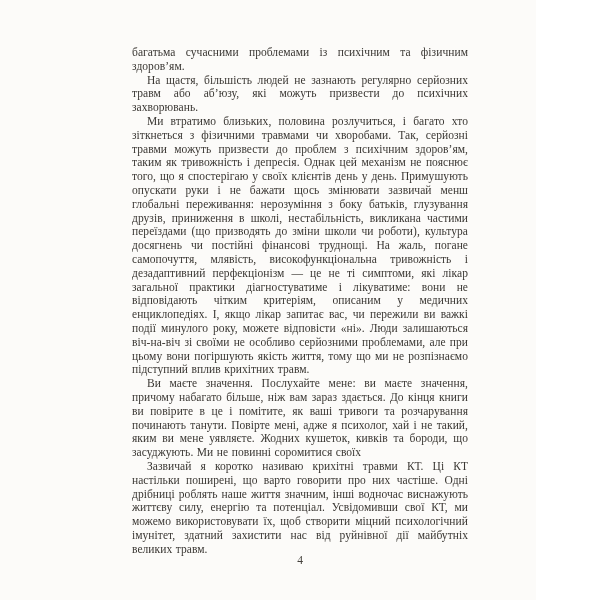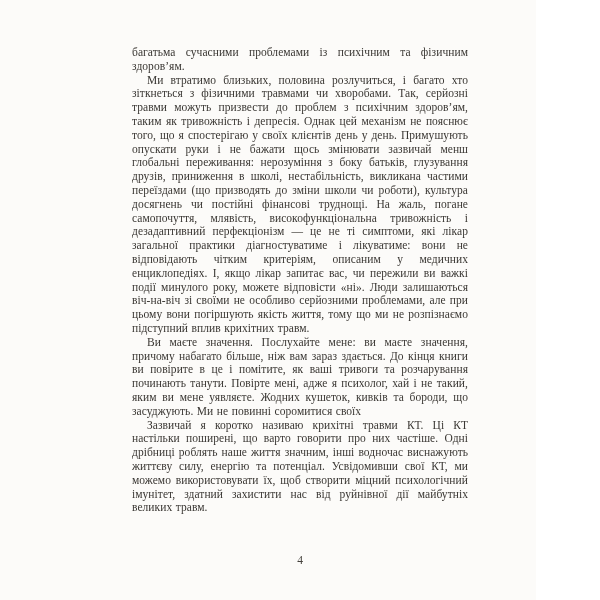--- a/index.html
+++ b/index.html
@@ -46,18 +46,19 @@
     line-height: 14px;
     color: #44413c;
   }
 </style>
 </head>
 <body>
 
 <div class="book-page" style="background: rgb(252, 251, 249); color: rgb(58, 55, 51);">
   <div class="text-block">
       <p class="">багатьма сучасними проблемами із психічним та фізичним здоров’ям.</p>
+      <p class="indent">На щастя, більшість людей не зазнають регулярно серйозних травм або аб’юзу, які можуть призвести до психічних захворювань.</p>
       <p class="indent">Ми втратимо близьких, половина розлучиться, і багато хто зіткнеться з фізичними травмами чи хворобами. Так, серйозні травми можуть призвести до проблем з психічним здоров’ям, таким як тривожність і депресія. Однак цей механізм не пояснює того, що я спостерігаю у своїх клієнтів день у день. Примушують опускати руки і не бажати щось змінювати зазвичай менш глобальні переживання: нерозуміння з боку батьків, глузування друзів, приниження в школі, нестабільність, викликана частими переїздами (що призводять до зміни школи чи роботи), культура досягнень чи постійні фінансові труднощі. На жаль, погане самопочуття, млявість, високофункціональна тривожність і дезадаптивний перфекціонізм — це не ті симптоми, які лікар загальної практики діагностуватиме і лікуватиме: вони не відповідають чітким критеріям, описаним у медичних енциклопедіях. І, якщо лікар запитає вас, чи пережили ви важкі події минулого року, можете відповісти «ні». Люди залишаються віч-на-віч зі своїми не особливо серйозними проблемами, але при цьому вони погіршують якість життя, тому що ми не розпізнаємо підступний вплив крихітних травм.</p>
       <p class="indent">Ви маєте значення. Послухайте мене: ви маєте значення, причому набагато більше, ніж вам зараз здається. До кінця книги ви повірите в це і помітите, як ваші тривоги та розчарування починають танути. Повірте мені, адже я психолог, хай і не такий, яким ви мене уявляєте. Жодних кушеток, кивків та бороди, що засуджують. Ми не повинні соромитися своїх</p>
       <p class="indent">Зазвичай я коротко називаю крихітні травми КТ. Ці КТ настільки поширені, що варто говорити про них частіше. Одні дрібниці роблять наше життя значним, інші водночас виснажують життєву силу, енергію та потенціал. Усвідомивши свої КТ, ми можемо використовувати їх, щоб створити міцний психологічний імунітет, здатний захистити нас від руйнівної дії майбутніх великих травм.</p>
     </div>
   <div class="page-number">4</div>
 </div>
 
 </body></html>

